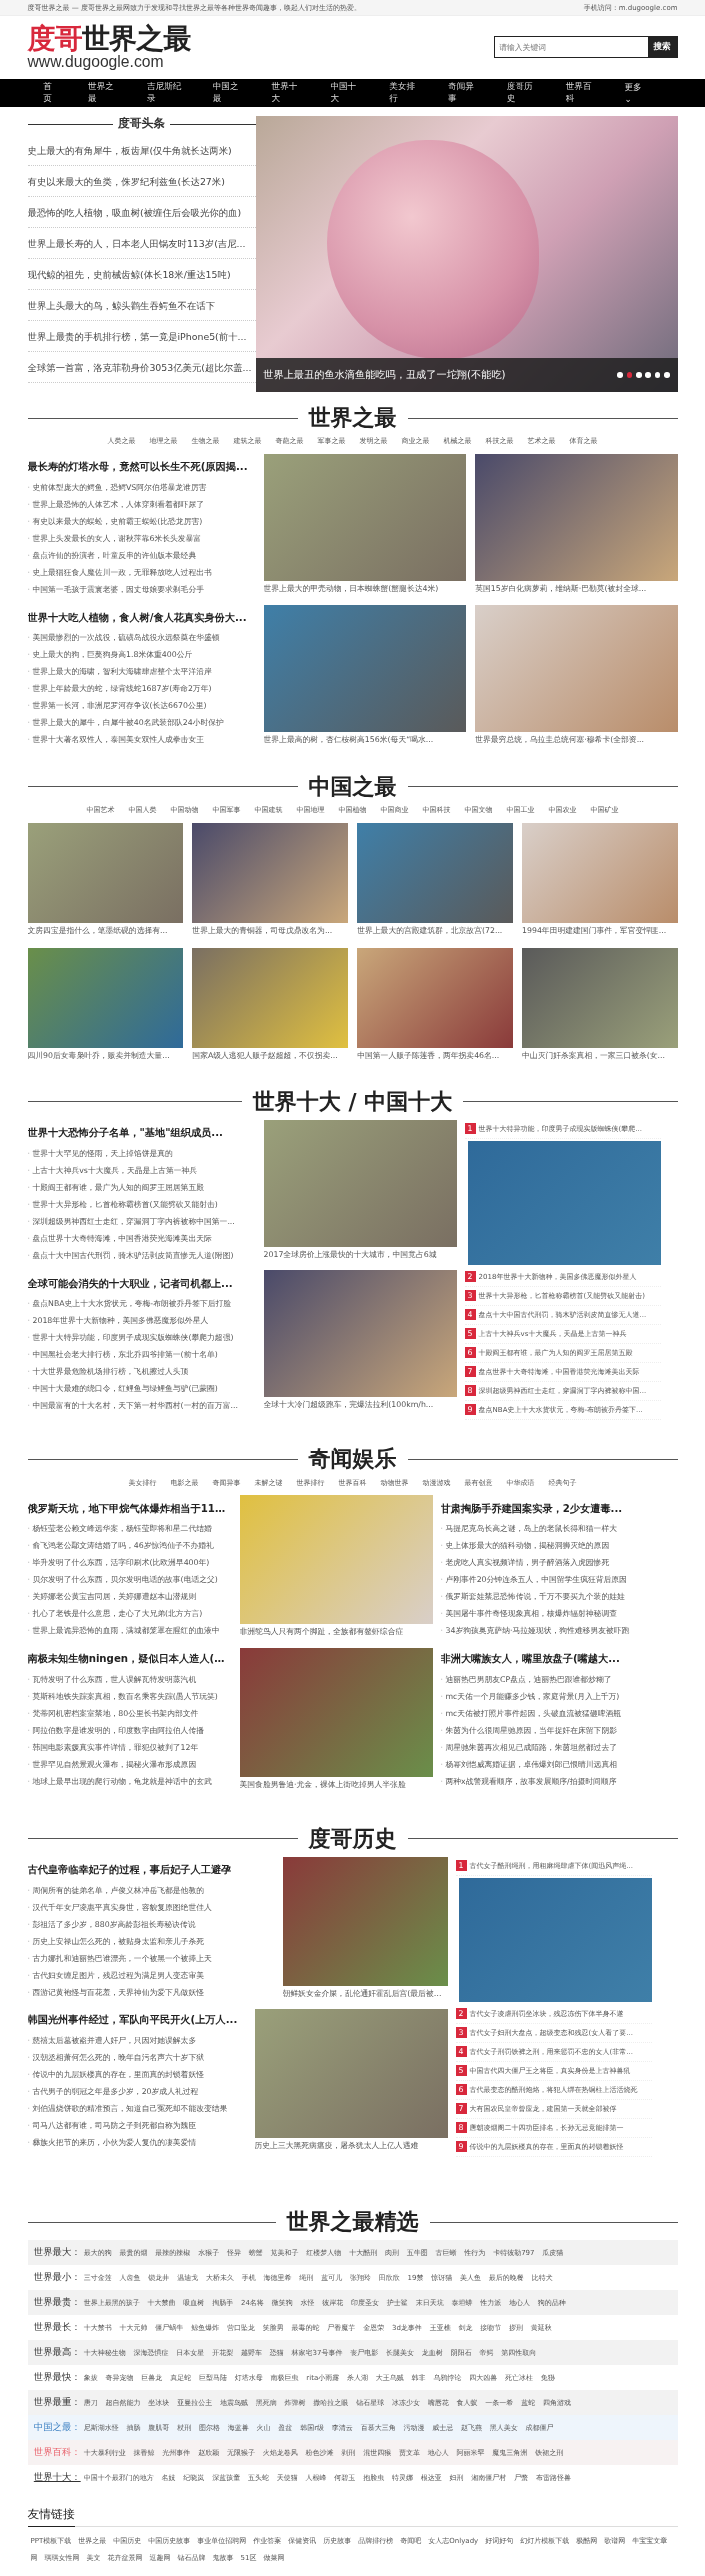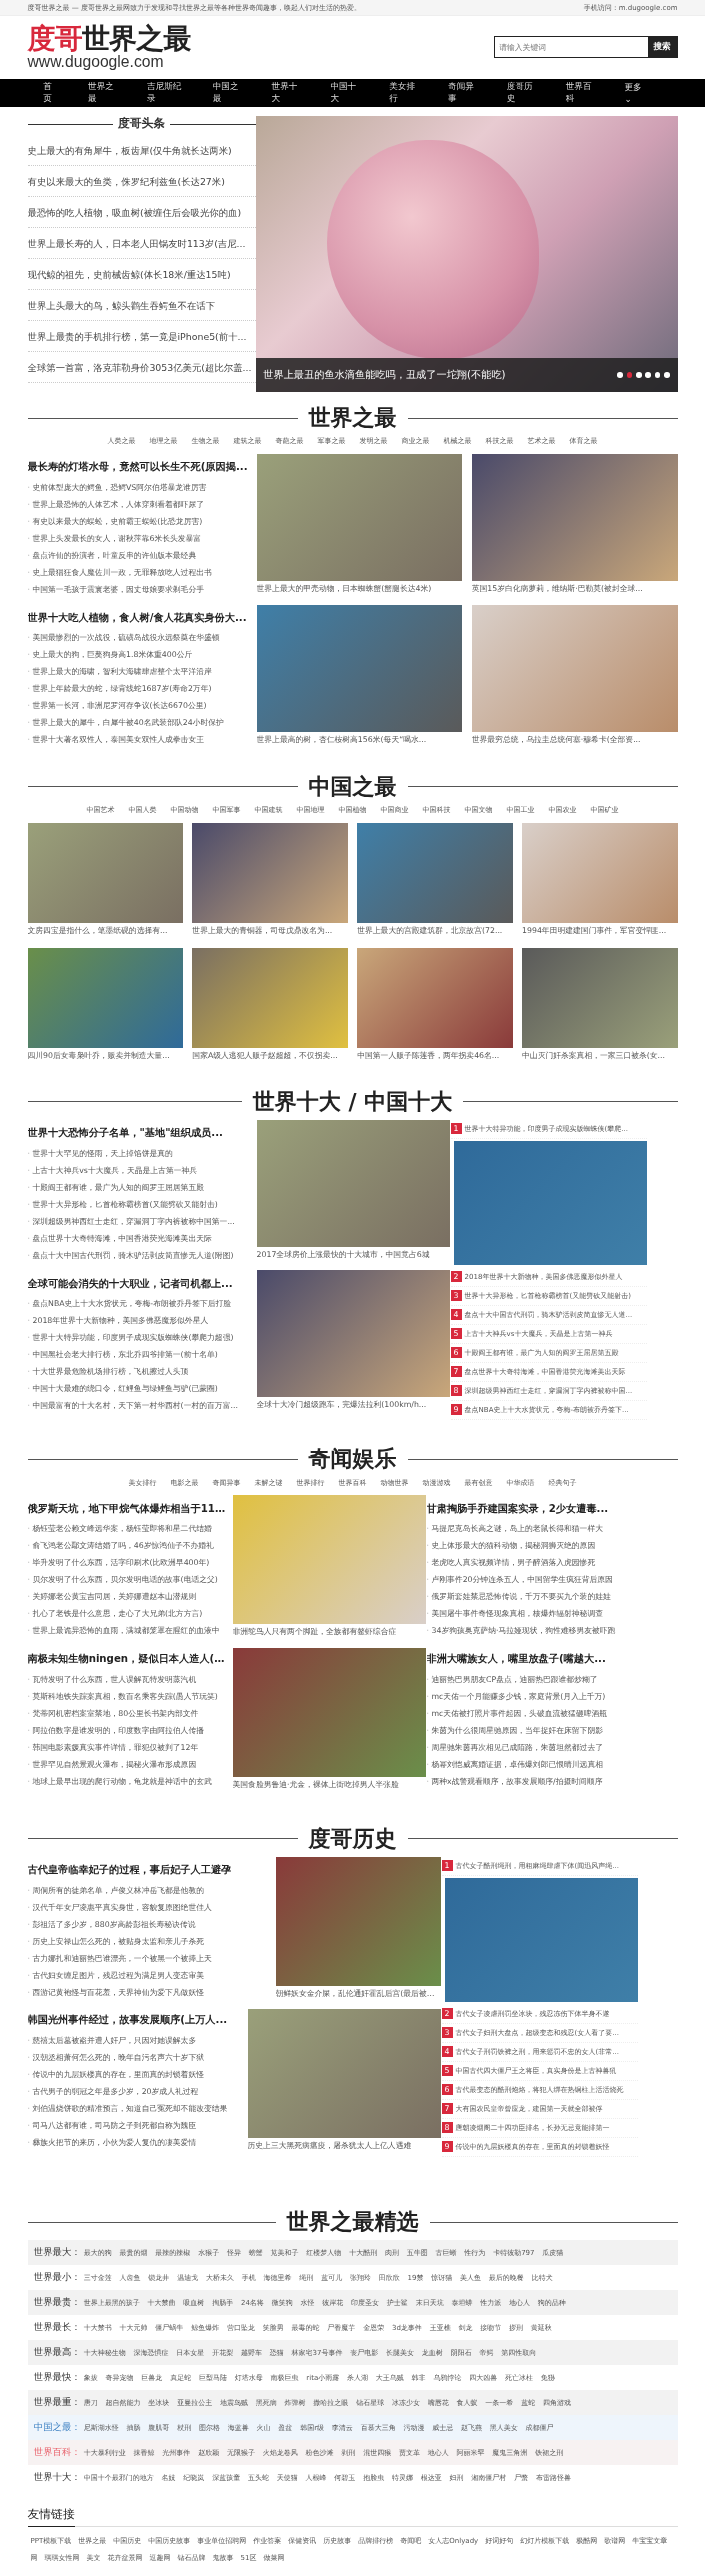--- a/index.html
+++ b/index.html
@@ -30,21 +30,21 @@
 .toutiao .h{display:flex;align-items:center;margin-bottom:3.1px}
 .toutiao .h .line{flex:1;height:0.8px;background:#333}
 .toutiao .h .t{padding:0 4.7px;font-weight:bold;font-size:11.8px}
 .toutiao li{list-style:none;height:31px;line-height:31px;border-bottom:0.8px dotted #ccc;font-size:9.4px;color:#444;white-space:nowrap;overflow:hidden;text-overflow:ellipsis}
 .slider{flex:1;height:276px;position:relative;background:linear-gradient(135deg,#b9a898 0%,#e8cbd1 35%,#cfa0b4 60%,#6d6a7a 100%)}
 .slider .blob{position:absolute;left:71px;top:23.5px;width:212px;height:219px;border-radius:48% 52% 45% 55%;background:radial-gradient(circle at 40% 35%,#f2c8cf,#d792a8 60%,#b56a8a)}
 .slider .cap{position:absolute;left:0;right:0;bottom:0;height:34px;background:rgba(30,30,30,.85);color:#fff;display:flex;align-items:center;justify-content:space-between;padding:0 7.8px;font-size:10.2px}
 .dots{display:flex;gap:3.9px}
 .dots span{width:5.5px;height:5.5px;border-radius:50%;background:#fff}
 .dots span.on{background:#d8283c}
-.block{display:flex;gap:1px}
+.block{display:flex;gap:8px}
 .news-col{width:228px}
 .news-col h3{font-size:10.2px;font-weight:bold;color:#222;margin:6.3px 0 4.7px;white-space:nowrap;overflow:hidden;text-overflow:ellipsis}
 .news-col li{list-style:none;font-size:7.8px;color:#555;height:17px;line-height:17px;white-space:nowrap;overflow:hidden;text-overflow:ellipsis}
 .news-col li:before{content:"· ";color:#aaa}
 .pic-grid{flex:1;display:grid;grid-template-columns:1fr 1fr;gap:7.8px 9.4px}
 .pic{display:flex;flex-direction:column}
 .pic .img{height:127px}
 .pic .cap{font-size:7.8px;color:#555;height:15.7px;line-height:15.7px;white-space:nowrap;overflow:hidden;text-overflow:ellipsis}
 .grid4{display:grid;grid-template-columns:repeat(4,1fr);gap:9.4px 9.4px}
 .grid4 .img{height:100px}
@@ -398,21 +398,21 @@
         <ul>
           <li>周侗所有的徒弟名单，卢俊义林冲岳飞都是他教的</li>
           <li>汉代千年女尸凌惠平真实身世，容貌复原图绝世佳人</li>
           <li>彭祖活了多少岁，880岁高龄彭祖长寿秘诀传说</li>
           <li>历史上安禄山怎么死的，被贴身太监和亲儿子杀死</li>
           <li>古力娜扎和迪丽热巴谁漂亮，一个被黑一个被捧上天</li>
           <li>古代妇女缠足图片，残忍过程为满足男人变态审美</li>
           <li>西游记黄袍怪与百花羞，天界神仙为爱下凡做妖怪</li>
         </ul>
         <div style="height: 6.3px;"></div>
-        <h3>韩国光州事件经过，故事发展顺序(上万人...</h3>
+        <h3>韩国光州事件经过，军队向平民开火(上万人...</h3>
         <ul>
           <li>慈禧太后墓被盗并遭人奸尸，只因对她误解太多</li>
           <li>汉朝丞相萧何怎么死的，晚年自污名声六十岁下狱</li>
           <li>传说中的九层妖楼真的存在，里面真的封锁着妖怪</li>
           <li>古代男子的弱冠之年是多少岁，20岁成人礼过程</li>
           <li>刘伯温烧饼歌的精准预言，知道自己冤死却不能改变结果</li>
           <li>司马八达都有谁，司马防之子到死都自称为魏臣</li>
           <li>彝族火把节的来历，小伙为爱人复仇的凄美爱情</li>
         </ul>
       </div>
@@ -603,21 +603,21 @@
         <span class="tg">粉色沙滩</span>
         <span class="tg">剥刑</span>
         <span class="tg">混世四猴</span>
         <span class="tg">贾文革</span>
         <span class="tg">地心人</span>
         <span class="tg">阿丽米罕</span>
         <span class="tg">魔鬼三角洲</span>
         <span class="tg">铁裙之刑</span>
       </div>
       <div class="row">
-        <span class="lab" style="color: rgb(51, 51, 51);">世界十大：</span>
+        <span class="lab" style="color: rgb(51, 51, 51); text-decoration: underline;">世界十大：</span>
         <span class="tg">中国十个最邪门的地方</span>
         <span class="tg">名妓</span>
         <span class="tg">纪晓岚</span>
         <span class="tg">深蓝孩童</span>
         <span class="tg">五头蛇</span>
         <span class="tg">天使猫</span>
         <span class="tg">人根峰</span>
         <span class="tg">何碧玉</span>
         <span class="tg">抱脸虫</span>
         <span class="tg">特灵娜</span>

